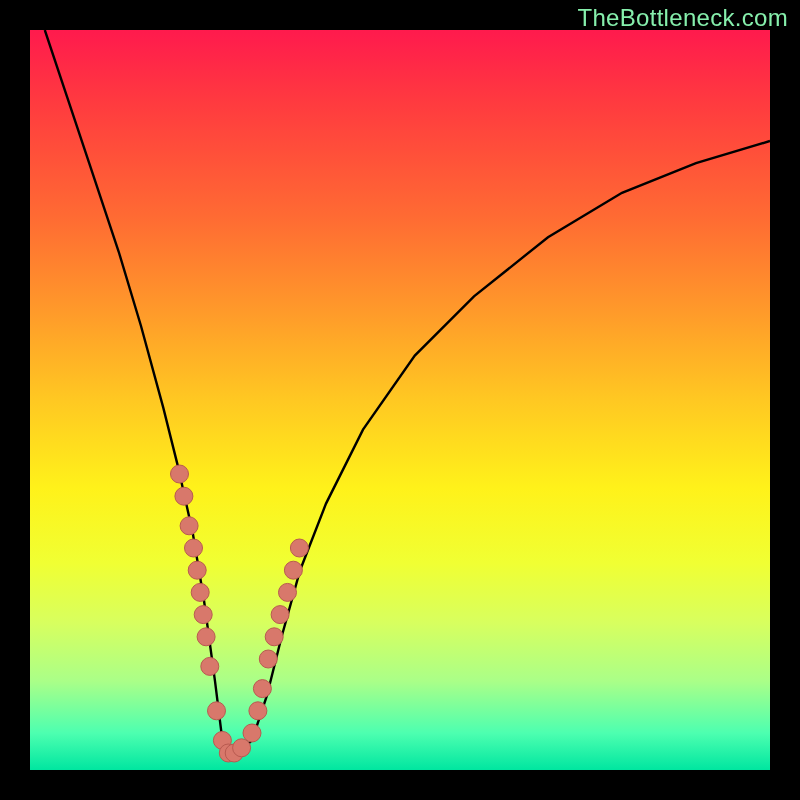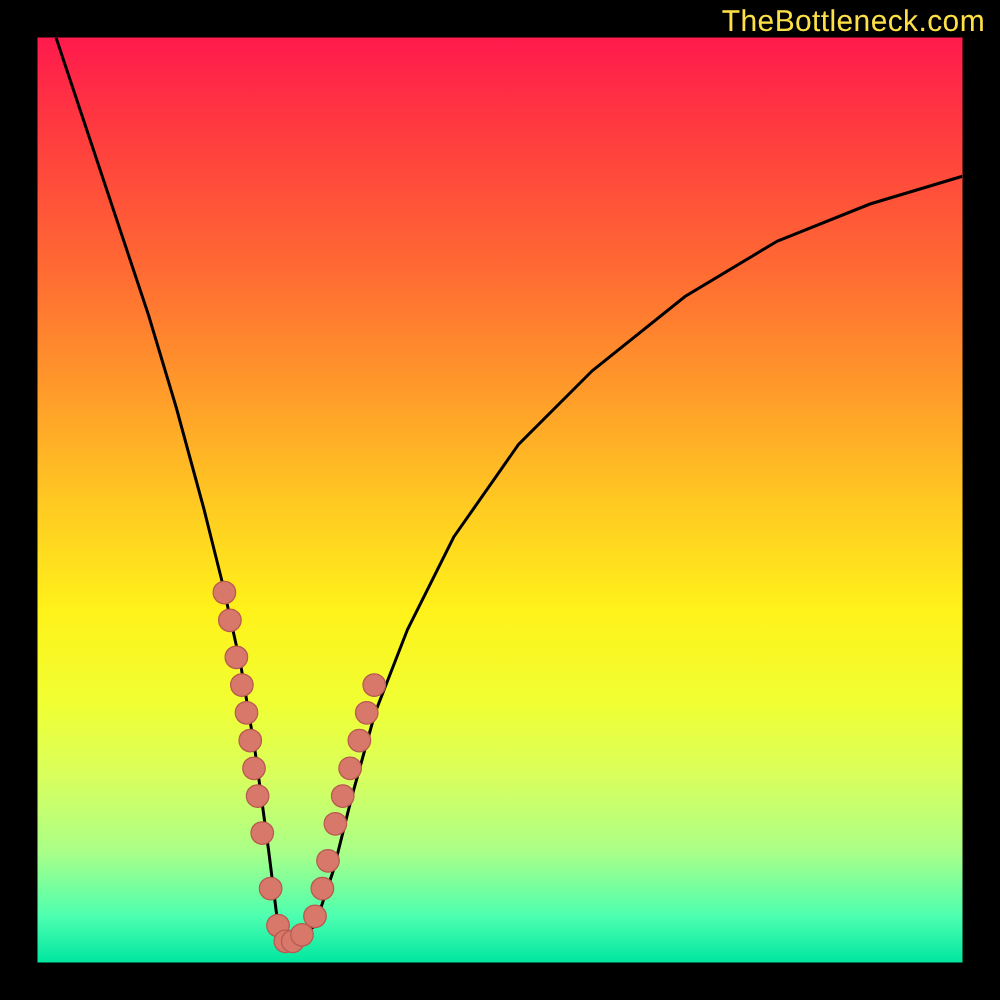--- a/index.html
+++ b/index.html
@@ -43,21 +43,21 @@
     position: absolute;
     top: 0;
     left: 0;
     width: 740px;
     height: 740px;
   }
   .watermark {
     position: absolute;
     top: 4px;
     right: 12px;
-    color: #fde047;
+    color: #86efac;
     font-size: 24px;
     letter-spacing: 0.3px;
   }
 </style>
 </head>
 <body>
 
 <div class="frame">
   <div class="watermark">TheBottleneck.com</div>
 

